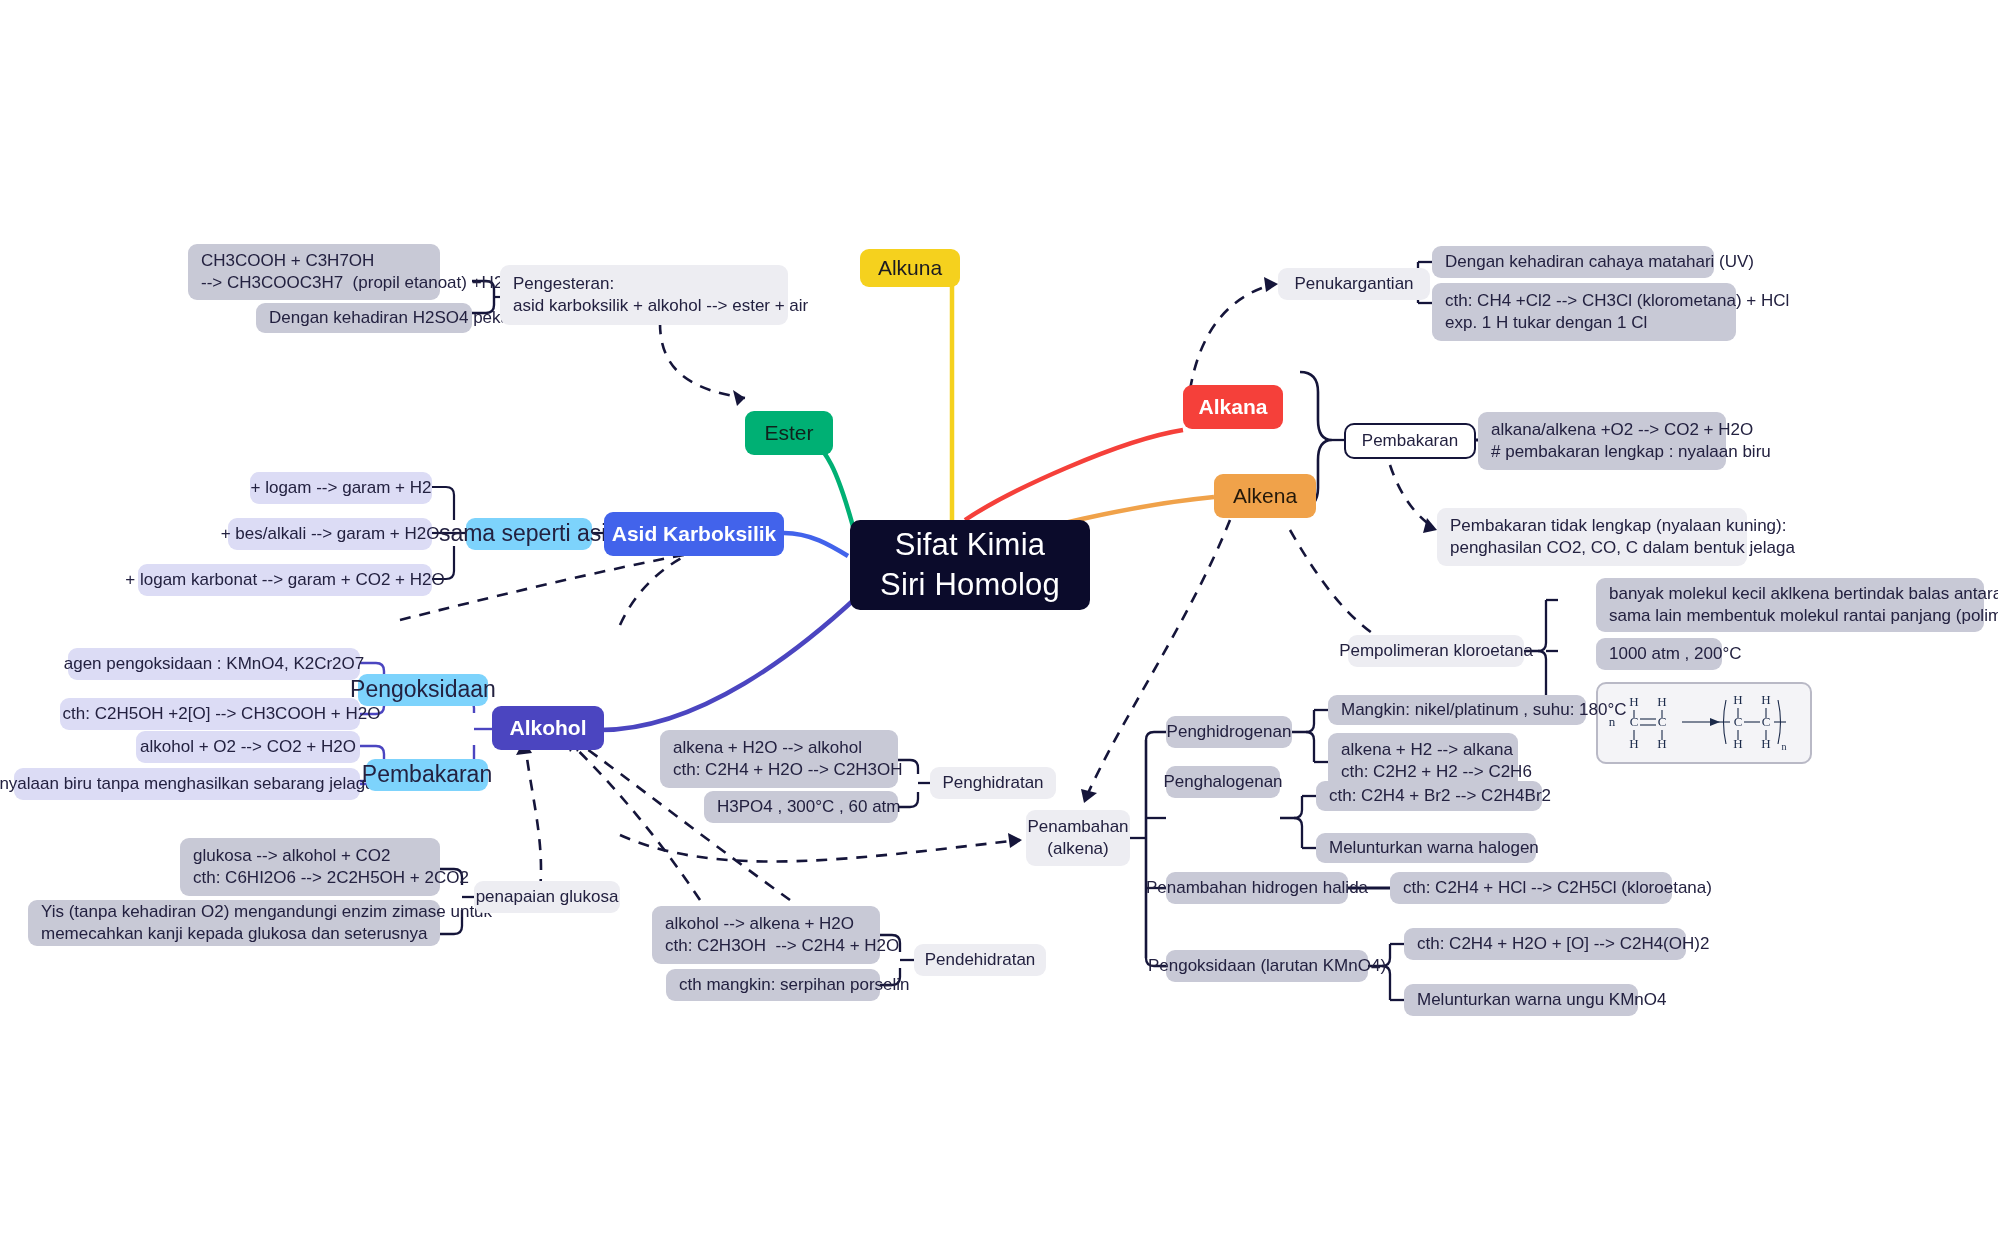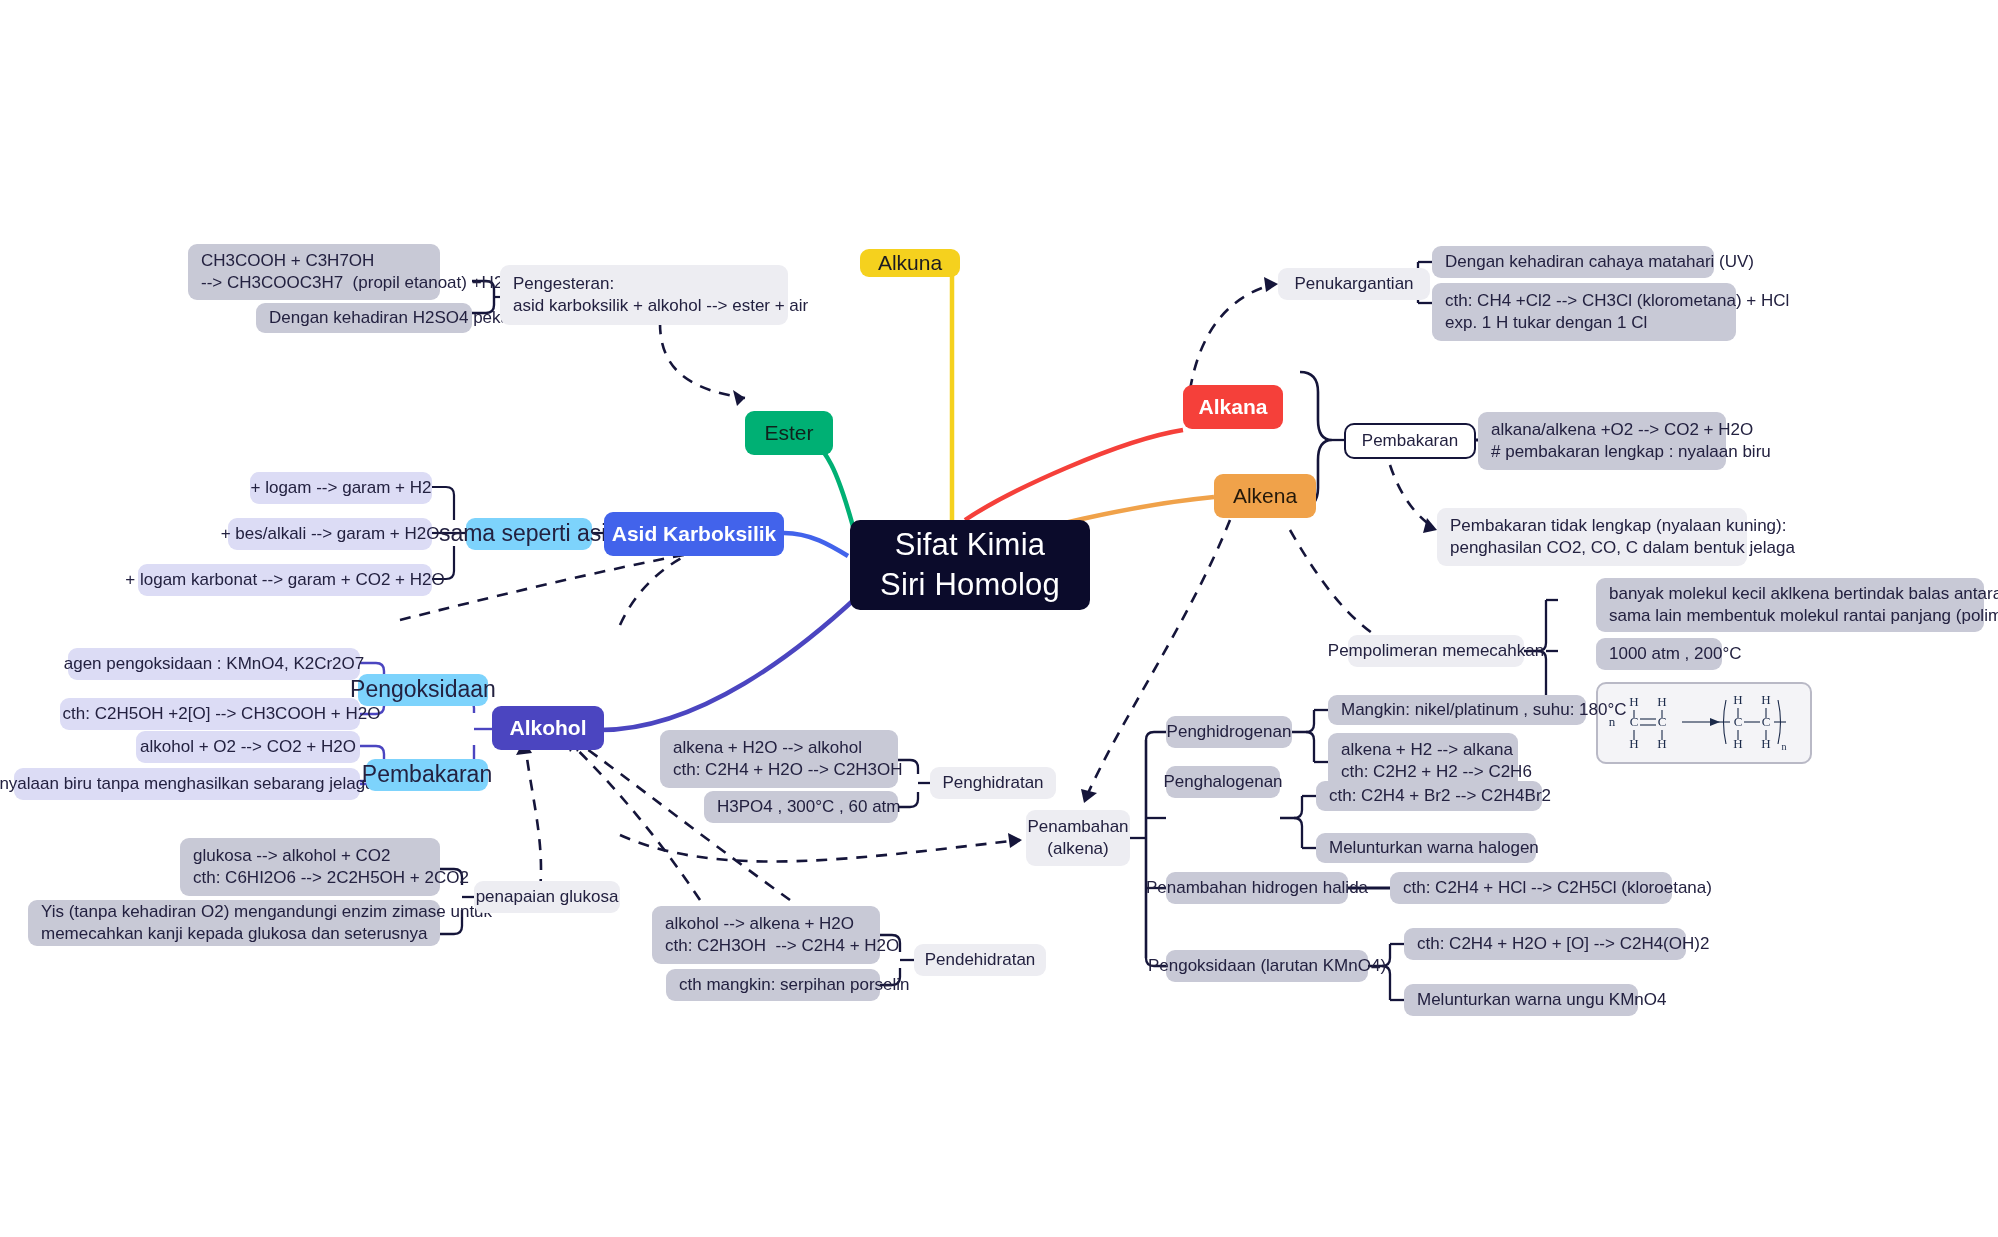--- a/index.html
+++ b/index.html
@@ -167,21 +167,21 @@
   <div class="node central" style="left:850px;top:520px;width:240px;height:90px;">Sifat Kimia
 Siri Homolog</div>
 
   <div class="node g1 pad left" style="left:188px;top:244px;width:252px;height:56px;">CH3COOH + C3H7OH
 --&gt; CH3COOC3H7  (propil etanoat) +H2O</div>
   <div class="node g1 pad left" style="left:256px;top:303px;width:216px;height:30px;">Dengan kehadiran H2SO4 pekat</div>
   <div class="node g2 pad left" style="left:500px;top:265px;width:288px;height:60px;">Pengesteran:
 asid karboksilik + alkohol --&gt; ester + air</div>
   <div class="node chip ester" style="left:745px;top:411px;width:88px;height:44px;">Ester</div>
 
-  <div class="node chip alkuna" style="left:860px;top:249px;width:100px;height:28px;">Alkuna</div>
+  <div class="node chip alkuna" style="left:860px;top:249px;width:100px;height:38px;">Alkuna</div>
 
   <div class="node lav1 pad" style="left:250px;top:472px;width:182px;height:32px;">+ logam --&gt; garam + H2</div>
   <div class="node lav1 pad" style="left:228px;top:518px;width:204px;height:32px;">+ bes/alkali --&gt; garam + H2O</div>
   <div class="node lav1 pad" style="left:138px;top:564px;width:294px;height:32px;">+ logam karbonat --&gt; garam + CO2 + H2O</div>
   <div class="node lav2 pad" style="left:466px;top:518px;width:126px;height:32px;">sama seperti asid</div>
   <div class="node chip asid" style="left:604px;top:512px;width:180px;height:44px;">Asid Karboksilik</div>
 
   <div class="node lav1 pad" style="left:68px;top:648px;width:292px;height:32px;">agen pengoksidaan : KMnO4, K2Cr2O7</div>
   <div class="node lav1 pad" style="left:60px;top:698px;width:300px;height:32px;padding-left:36px;">cth: C2H5OH +2[O] --&gt; CH3COOH + H2O</div>
   <div class="node lav2 pad" style="left:358px;top:674px;width:130px;height:32px;">Pengoksidaan</div>
@@ -215,21 +215,21 @@
 exp. 1 H tukar dengan 1 Cl</div>
 
   <div class="node chip alkena" style="left:1214px;top:474px;width:102px;height:44px;">Alkena</div>
 
   <div class="node outline pad" style="left:1344px;top:423px;width:132px;height:36px;">Pembakaran</div>
   <div class="node g1 pad left" style="left:1478px;top:412px;width:248px;height:58px;">alkana/alkena +O2 --&gt; CO2 + H2O
 # pembakaran lengkap : nyalaan biru</div>
   <div class="node g2 pad left" style="left:1437px;top:508px;width:310px;height:58px;">Pembakaran tidak lengkap (nyalaan kuning):
 penghasilan CO2, CO, C dalam bentuk jelaga</div>
 
-  <div class="node g2 pad" style="left:1348px;top:635px;width:176px;height:32px;">Pempolimeran memecahkan</div>
+  <div class="node g2 pad" style="left:1348px;top:635px;width:176px;height:32px;">Pempolimeran kloroetana</div>
   <div class="node g1 pad left" style="left:1596px;top:578px;width:388px;height:54px;">banyak molekul kecil aklkena bertindak balas antara satu
 sama lain membentuk molekul rantai panjang (polimer)</div>
   <div class="node g1 pad left" style="left:1596px;top:638px;width:126px;height:32px;">1000 atm , 200°C</div>
 
   <div class="polyfig" style="left:1596px;top:682px;width:212px;height:78px;">
     <svg width="208" height="74" viewBox="0 0 208 74">
       <g font-family="Liberation Serif, serif" font-size="13" fill="#1b2a4a" text-anchor="middle">
         <text x="14" y="42">n</text>
         <text x="36" y="22">H</text>
           <text x="64" y="22">H</text>

